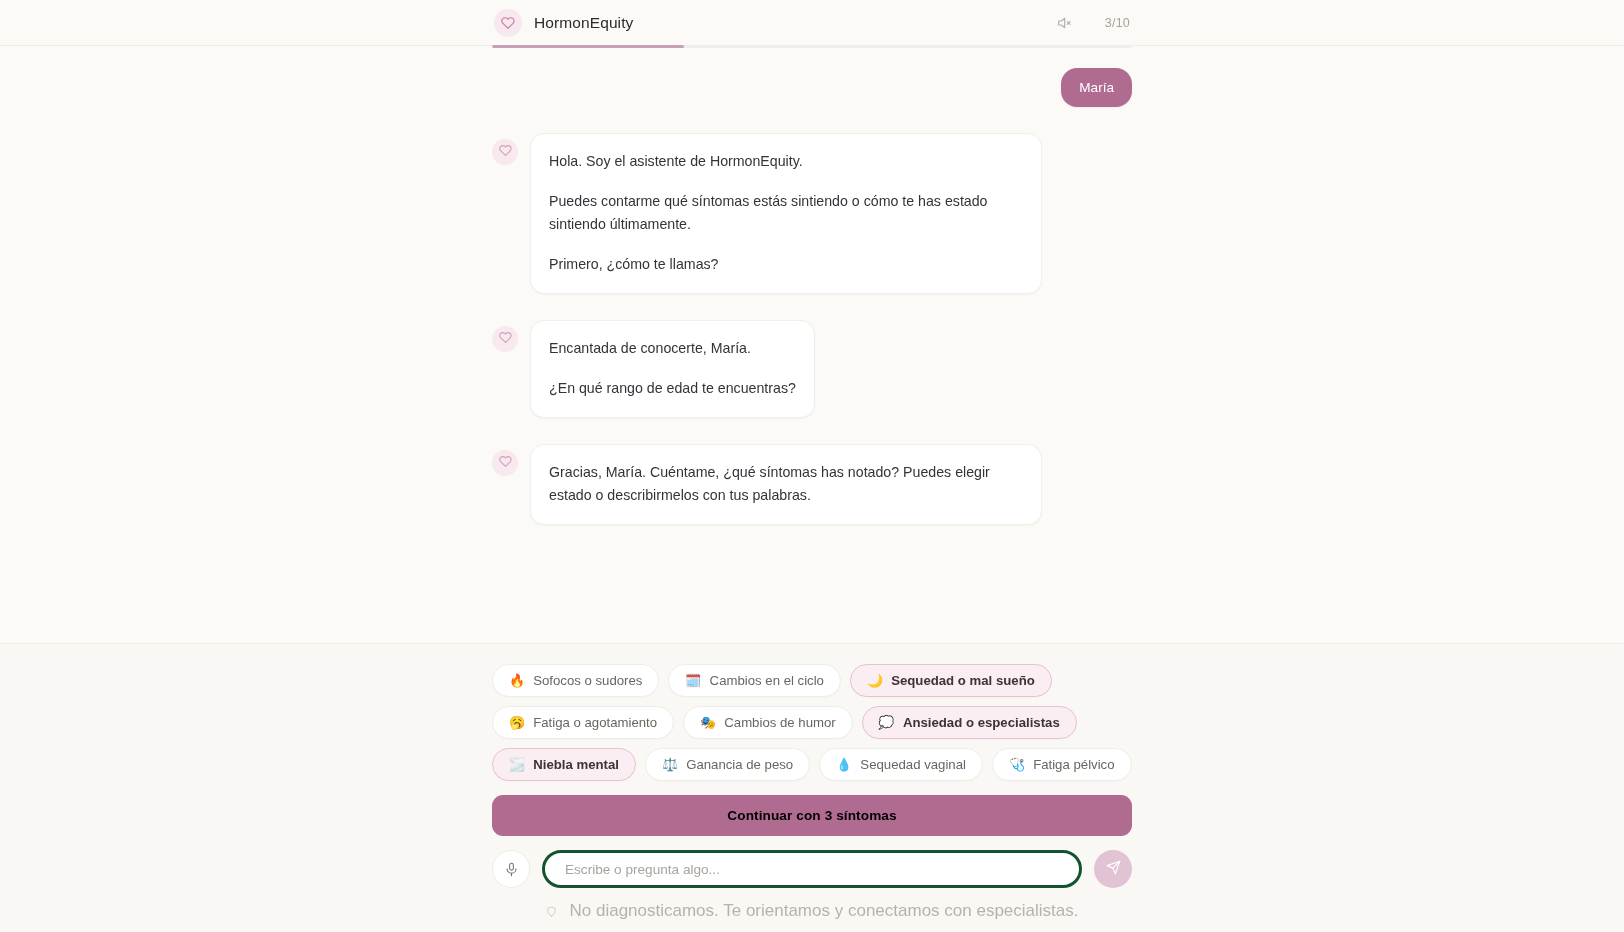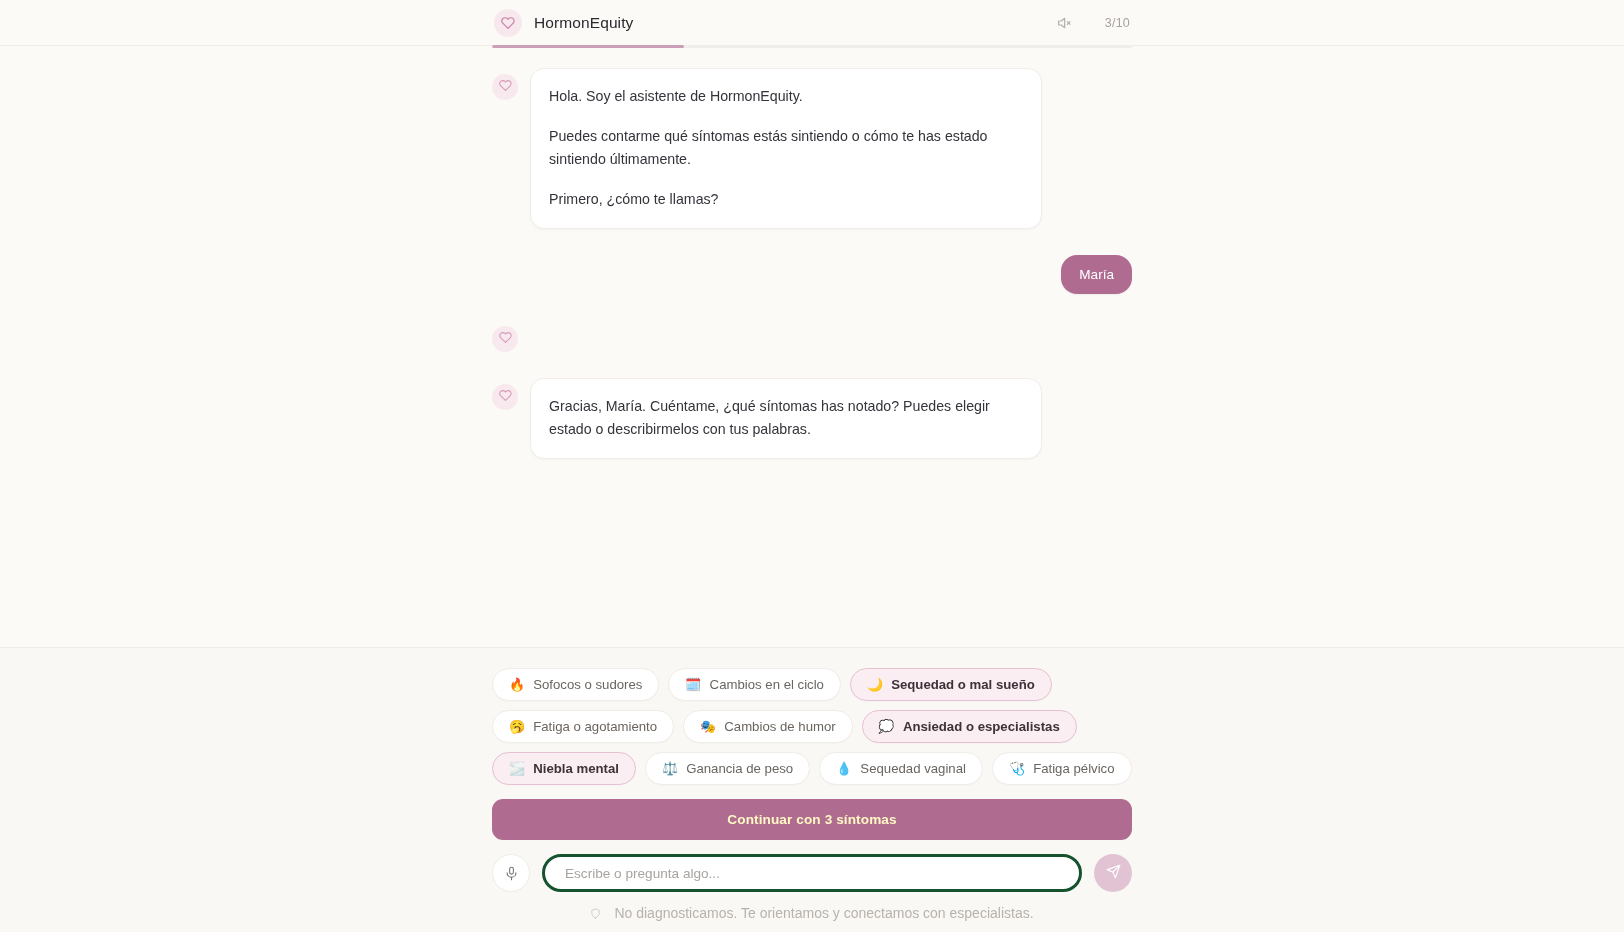--- a/index.html
+++ b/index.html
@@ -162,21 +162,21 @@
   }
   .chip .emoji { font-size: 13px; line-height: 1; }
 
   .cta {
     display: block;
     width: 100%;
     height: 41px;
     border: none;
     border-radius: 11px;
     background: #b06b91;
-    color: #fef9c3;
+    color: #000000;
     font-size: 13.6px;
     font-weight: bold;
     font-family: "Liberation Sans", sans-serif;
     cursor: pointer;
     letter-spacing: .1px;
   }
 
   .composer {
     display: flex;
     align-items: center;
@@ -215,21 +215,21 @@
     color: #ffffff;
     cursor: pointer;
     flex: 0 0 auto;
   }
 
   .disclaimer {
     display: flex;
     align-items: center;
     justify-content: center;
     gap: 13px;
-    font-size: 14px;
+    font-size: 17px;
     color: #b8b2ad;
     padding: 13px 0 11px 0;
   }
   .disclaimer .shield { color: #cfc9c4; display: flex; }
 </style>
 </head>
 <body>
 
 <div class="app">
 
@@ -254,40 +254,44 @@
       <div class="step-counter">3/10</div>
     </div>
     <div class="progress-track">
       <div class="progress-fill" id="progress-fill" style="width: 30%; background: rgb(201, 160, 182);"></div>
     </div>
   </div>
   <div class="header-rule"></div>
 
   <div class="chat-area">
     <div class="chat-col" id="chat-col">
+        <div class="msg-row user">
+          <div class="bubble-user" style="background: rgb(176, 107, 145);">María</div>
+        </div>
         <div class="msg-row assistant">
           <div class="avatar">
             <span><svg width="13" height="13" viewBox="0 0 24 24" fill="none" stroke="#d79bb7" stroke-width="2" stroke-linecap="round" stroke-linejoin="round">
                 <path d="M20.8 4.6a5.5 5.5 0 0 0-7.8 0L12 5.6l-1-1a5.5 5.5 0 0 0-7.8 7.8l1 1L12 21.2l7.8-7.8 1-1a5.5 5.5 0 0 0 0-7.8z"></path>
               </svg></span>
           </div>
           <div class="bubble-assistant">
             <p>Hola. Soy el asistente de HormonEquity.</p>
             <p>Puedes contarme qué síntomas estás sintiendo o cómo te has estado sintiendo últimamente.</p>
             <p>Primero, ¿cómo te llamas?</p>
           </div>
         </div>
-        <div class="msg-row user">
-          <div class="bubble-user" style="background: rgb(176, 107, 145);">María</div>
-        </div>
         <div class="msg-row assistant">
           <div class="avatar">
             <span><svg width="13" height="13" viewBox="0 0 24 24" fill="none" stroke="#d79bb7" stroke-width="2" stroke-linecap="round" stroke-linejoin="round">
                 <path d="M20.8 4.6a5.5 5.5 0 0 0-7.8 0L12 5.6l-1-1a5.5 5.5 0 0 0-7.8 7.8l1 1L12 21.2l7.8-7.8 1-1a5.5 5.5 0 0 0 0-7.8z"></path>
               </svg></span>
+          </div>
+          <div class="bubble-assistant">
+            <p>Encantada de conocerte, María.</p>
+            <p>¿En qué rango de edad te encuentras?</p>
           </div>
         </div>
         <div class="msg-row assistant">
           <div class="avatar">
             <span><svg width="13" height="13" viewBox="0 0 24 24" fill="none" stroke="#d79bb7" stroke-width="2" stroke-linecap="round" stroke-linejoin="round">
                 <path d="M20.8 4.6a5.5 5.5 0 0 0-7.8 0L12 5.6l-1-1a5.5 5.5 0 0 0-7.8 7.8l1 1L12 21.2l7.8-7.8 1-1a5.5 5.5 0 0 0 0-7.8z"></path>
               </svg></span>
           </div>
           <div class="bubble-assistant">
             <p>Gracias, María. Cuéntame, ¿qué síntomas has notado? Puedes elegir estado o describirmelos con tus palabras.</p>

